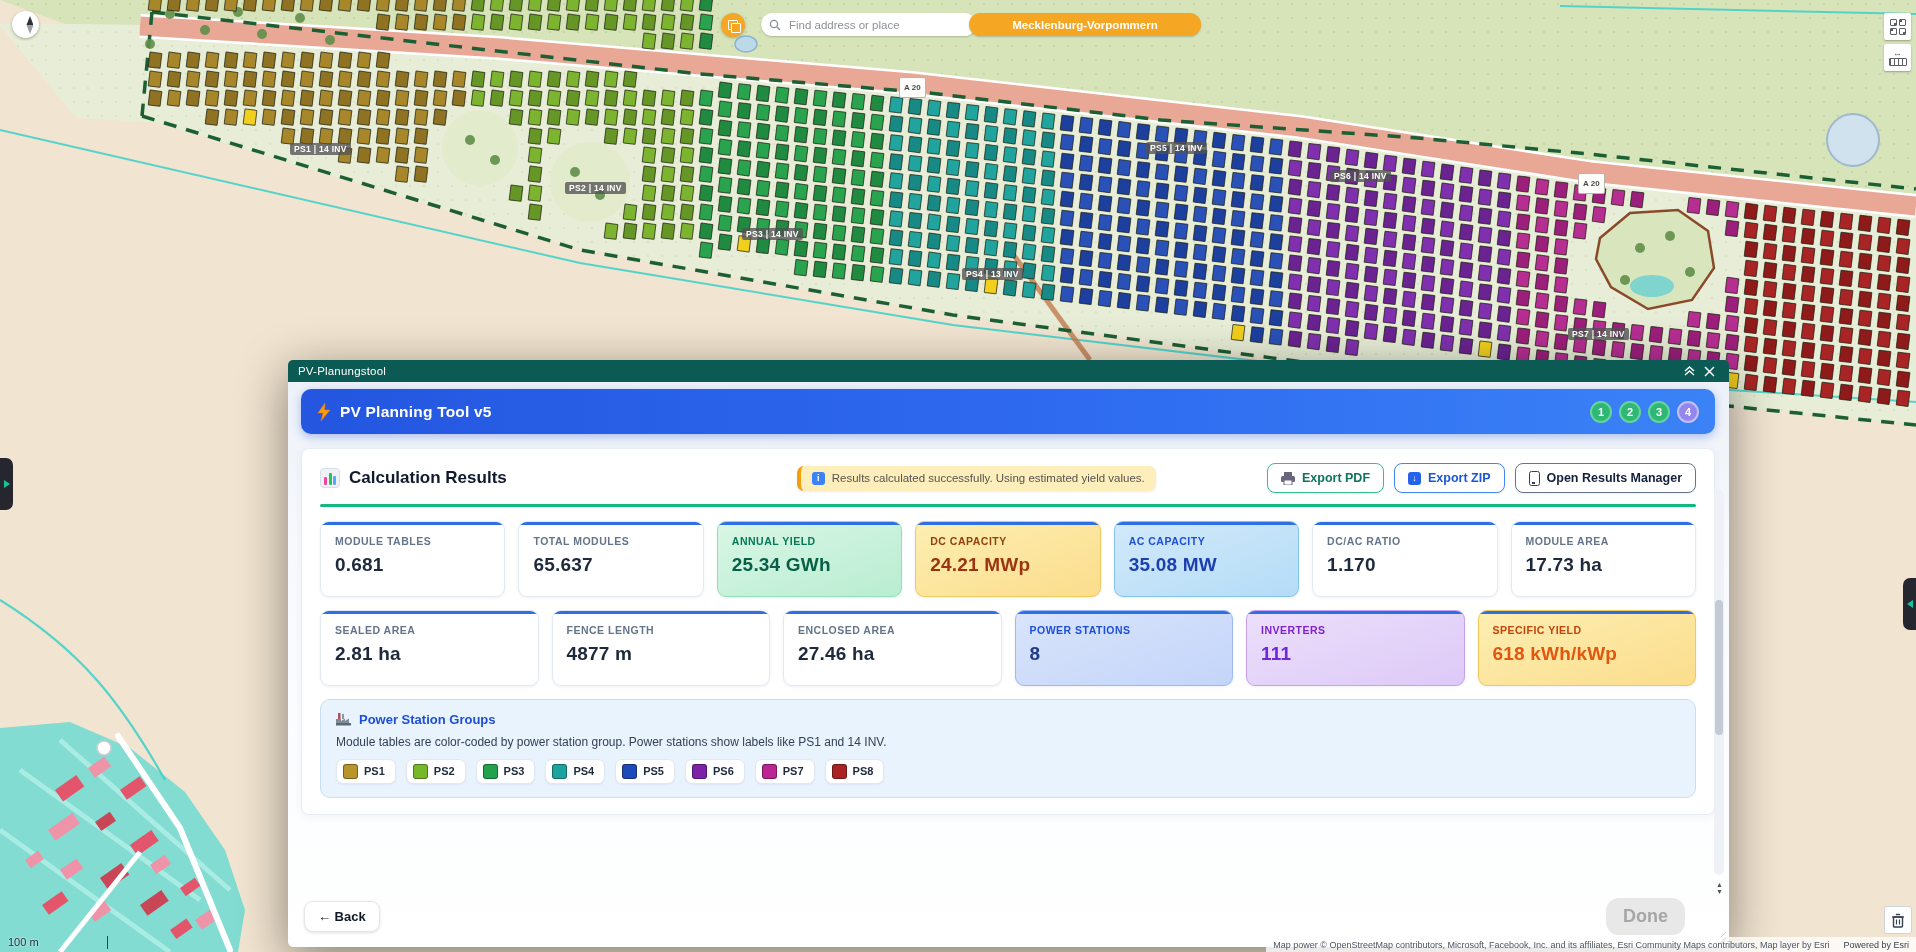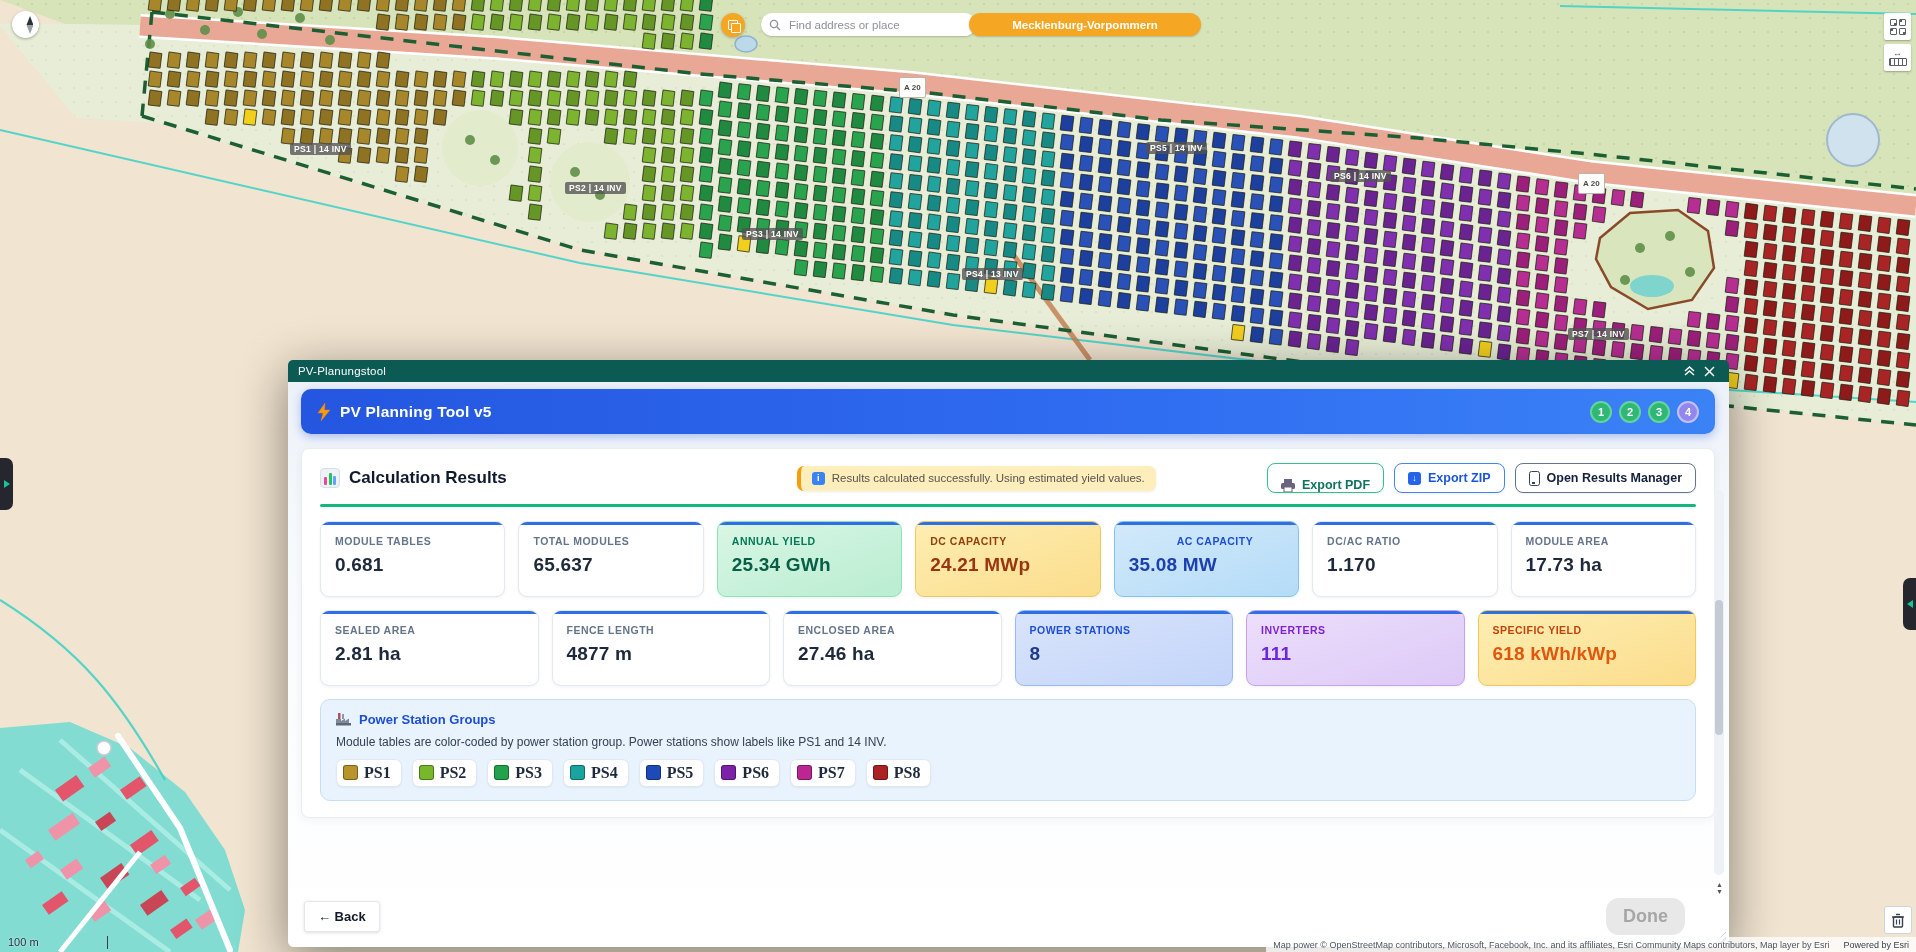--- a/index.html
+++ b/index.html
@@ -76,56 +76,56 @@
   .chart-ic i:nth-child(1){height:8px;background:#ec4899;}
   .chart-ic i:nth-child(2){height:12px;background:#22c55e;}
   .chart-ic i:nth-child(3){height:9px;background:#60a5fa;}
   #toast{margin-left:290px;display:flex;align-items:center;gap:7px;background:#fdeebc;border-left:4px solid #f59e0b;
     border-radius:7px;padding:6px 11px;font-size:11.5px;color:#57534e;box-shadow:0 1px 3px rgba(0,0,0,.08);}
   .info-ic{width:13px;height:13px;border-radius:3px;background:#3b82f6;color:#fff;font-size:9px;font-weight:700;
     display:flex;align-items:center;justify-content:center;flex:0 0 auto;font-style:normal;}
   #hdr-btns{margin-left:auto;display:flex;gap:10px;}
   .hbtn{height:30px;display:flex;align-items:center;gap:7px;background:#fff;border-radius:8px;padding:0 13px;
     font-size:12.5px;font-weight:700;cursor:pointer;box-shadow:0 1px 2px rgba(0,0,0,.06);font-family:inherit;}
-  #btn-pdf{border:1.5px solid #34c08b;color:#0e7460;align-items:flex-end;}
+  #btn-pdf{border:1.5px solid #34c08b;color:#0e7460;}
   #btn-zip{border:1.5px solid #4285f4;color:#1a56db;}
   #btn-mgr{border:1.5px solid #64748b;color:#14213a;}
   .dl-ic{width:13px;height:13px;border-radius:3px;background:#2563eb;color:#fff;font-size:9px;font-weight:700;
     display:flex;align-items:center;justify-content:center;}
   .phone-ic{width:9px;height:13px;border:1.6px solid #334155;border-radius:2.5px;position:relative;}
   .phone-ic::after{content:"";position:absolute;left:2px;bottom:1px;width:3px;height:1.5px;background:#334155;}
   #divider{height:2.5px;background:#10b981;border-radius:2px;margin:11px 0 14px;}
   .card-row{display:flex;gap:13px;margin-bottom:13px;}
   .stat-card{flex:1;height:76px;border-radius:9px;border:1px solid #e3e9f1;background:#fff;position:relative;
     padding:13px 14px 0;box-sizing:border-box;overflow:hidden;box-shadow:0 1px 3px rgba(30,60,120,.07);}
   .stat-card::before{content:"";position:absolute;left:0;top:0;right:0;height:3px;background:#2f6fe4;}
   .sc-label{font-size:10.5px;font-weight:700;letter-spacing:.5px;color:#64748b;}
   .sc-value{margin-top:7px;font-size:19px;font-weight:800;color:#1e293b;letter-spacing:.2px;}
   .v-green{background:linear-gradient(160deg,#d9f6e5,#b9edd1);border-color:#8fe2b4;}
   .v-green .sc-label{color:#047857;} .v-green .sc-value{color:#065f46;}
   .v-amber{background:linear-gradient(160deg,#fdeeb2,#fbdd8c);border-color:#f0c95e;}
   .v-amber .sc-label{color:#92400e;} .v-amber .sc-value{color:#9a3412;}
   .v-blue{background:linear-gradient(160deg,#d2e9fa,#b4dcf7);border-color:#83c4ef;}
-  .v-blue .sc-label{color:#1d4ed8;margin-left:48px;} .v-blue .sc-value{color:#1e40af;}
+  .v-blue .sc-label{color:#1d4ed8;} .v-blue .sc-value{color:#1e40af;}
   .v-peri{background:linear-gradient(160deg,#d9e4fb,#c3d5f9);border-color:#9ab8f1;}
   .v-peri .sc-label{color:#1d4ed8;} .v-peri .sc-value{color:#1e3a8a;}
   .v-purple{background:linear-gradient(160deg,#ecdffb,#ddc9f7);border-color:#c5a1ef;}
   .v-purple .sc-label{color:#7e22ce;} .v-purple .sc-value{color:#6d28d9;}
   .v-orange{background:linear-gradient(160deg,#fdeeb2,#fbdd8c);border-color:#f0c95e;}
   .v-orange .sc-label{color:#c2410c;} .v-orange .sc-value{color:#e2570f;}
   #groups-panel{margin-top:2px;background:#e9f3fd;border:1.5px solid #c7def5;border-radius:10px;padding:12px 15px 13px;}
   #groups-title{display:flex;align-items:center;gap:8px;font-size:13px;font-weight:800;color:#1d4ed8;}
   #groups-desc{margin-top:8px;font-size:12px;color:#334155;}
   #legend{margin-top:10px;display:flex;gap:10px;}
   .chip{display:flex;align-items:center;gap:6px;background:#fff;border:1px solid #e2e8f0;border-radius:7px;
     padding:4px 10px 4px 6px;box-shadow:0 1px 2px rgba(0,0,0,.05);}
   .chip .sw{width:13px;height:13px;border-radius:3px;border:1px solid rgba(0,0,0,.35);}
-  .chip .lb{font-size:16px;font-weight:800;color:#1e293b;font-family:Liberation Serif, serif;}
+  .chip .lb{font-size:11px;font-weight:800;color:#1e293b;}
   #dlg-footer{margin-top:auto;display:flex;align-items:center;padding:8px 4px 2px 3px;}
-  #back-btn{background:#fff;border:1px solid #e5e7eb;border-radius:3px;padding:7px 13px;font-size:13px;font-weight:700;
+  #back-btn{background:#fff;border:1px solid #e5e7eb;border-radius:9px;padding:7px 13px;font-size:13px;font-weight:700;
     color:#111827;cursor:pointer;box-shadow:0 1px 3px rgba(0,0,0,.12);font-family:inherit;}
   #done-btn{margin-left:auto;margin-right:26px;background:#e8e8e8;border:none;border-radius:13px;padding:8px 17px;
     font-size:18px;font-weight:700;color:#a6a6a6;cursor:default;font-family:inherit;}
   #dlg-scroll{position:absolute;right:5px;top:108px;bottom:72px;width:10px;background:#eef1f5;border-radius:5px;}
   #dlg-thumb{position:absolute;left:1px;top:110px;width:8px;height:135px;background:#c4cbd4;border-radius:4px;cursor:grab;}
   #spin-arrows{position:absolute;right:6px;bottom:52px;display:flex;flex-direction:column;gap:1px;color:#555;
     font-size:7px;line-height:6px;cursor:pointer;text-align:center;}
   #resize-handle{position:absolute;right:3px;bottom:3px;width:12px;height:12px;cursor:nwse-resize;
     background:repeating-linear-gradient(135deg,transparent 0 3px,#93a0ae 3px 4.5px);
     clip-path:polygon(100% 0,100% 100%,0 100%);}

